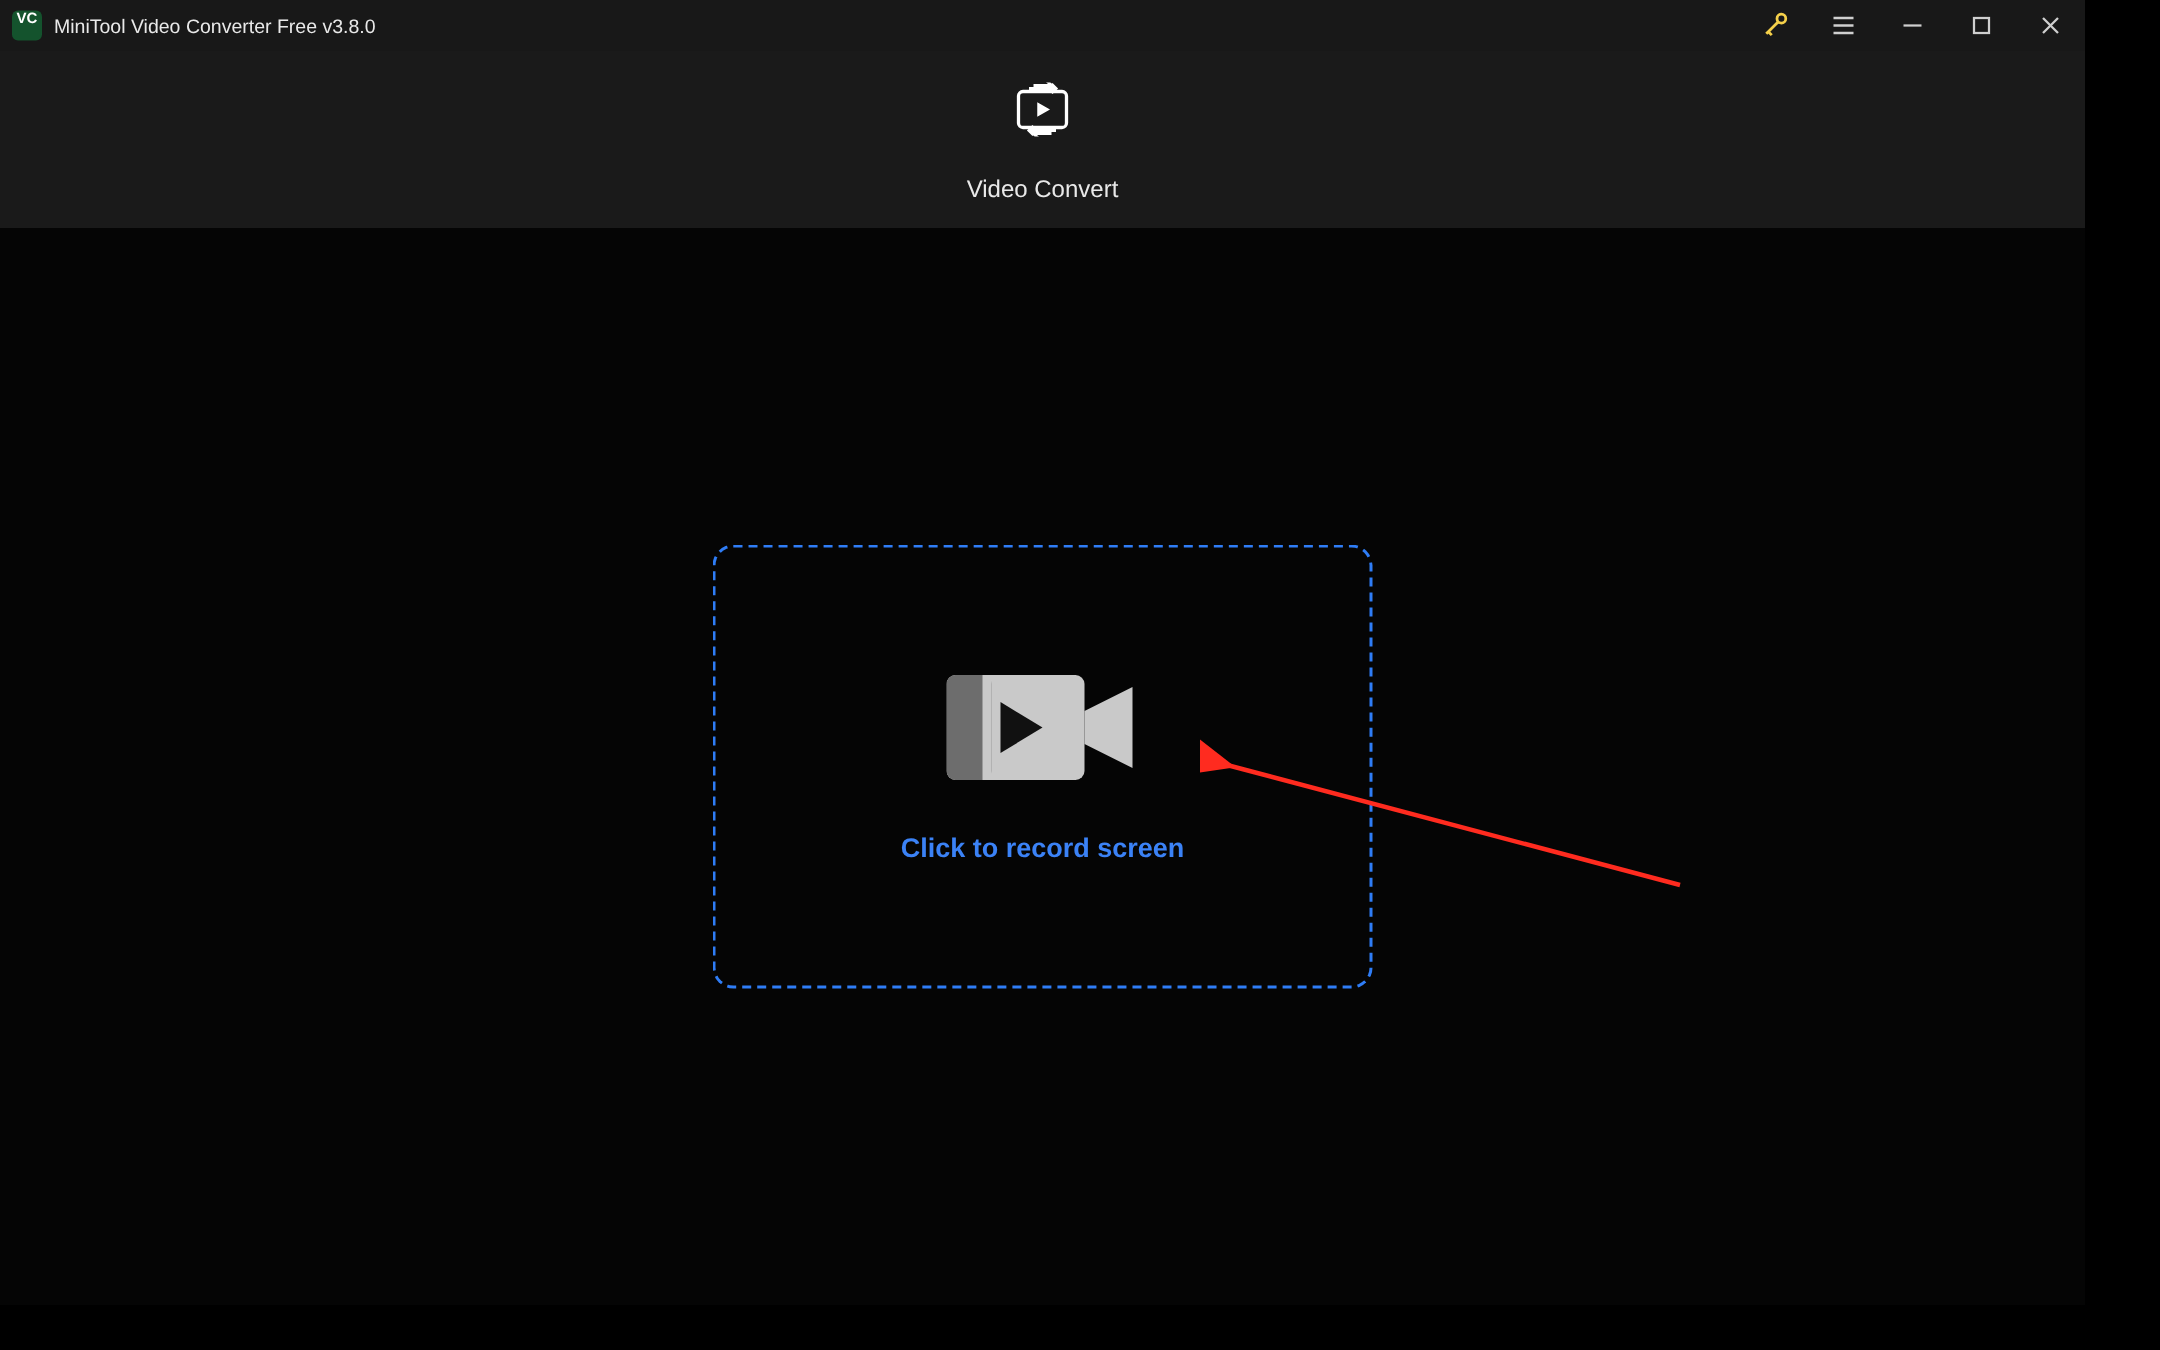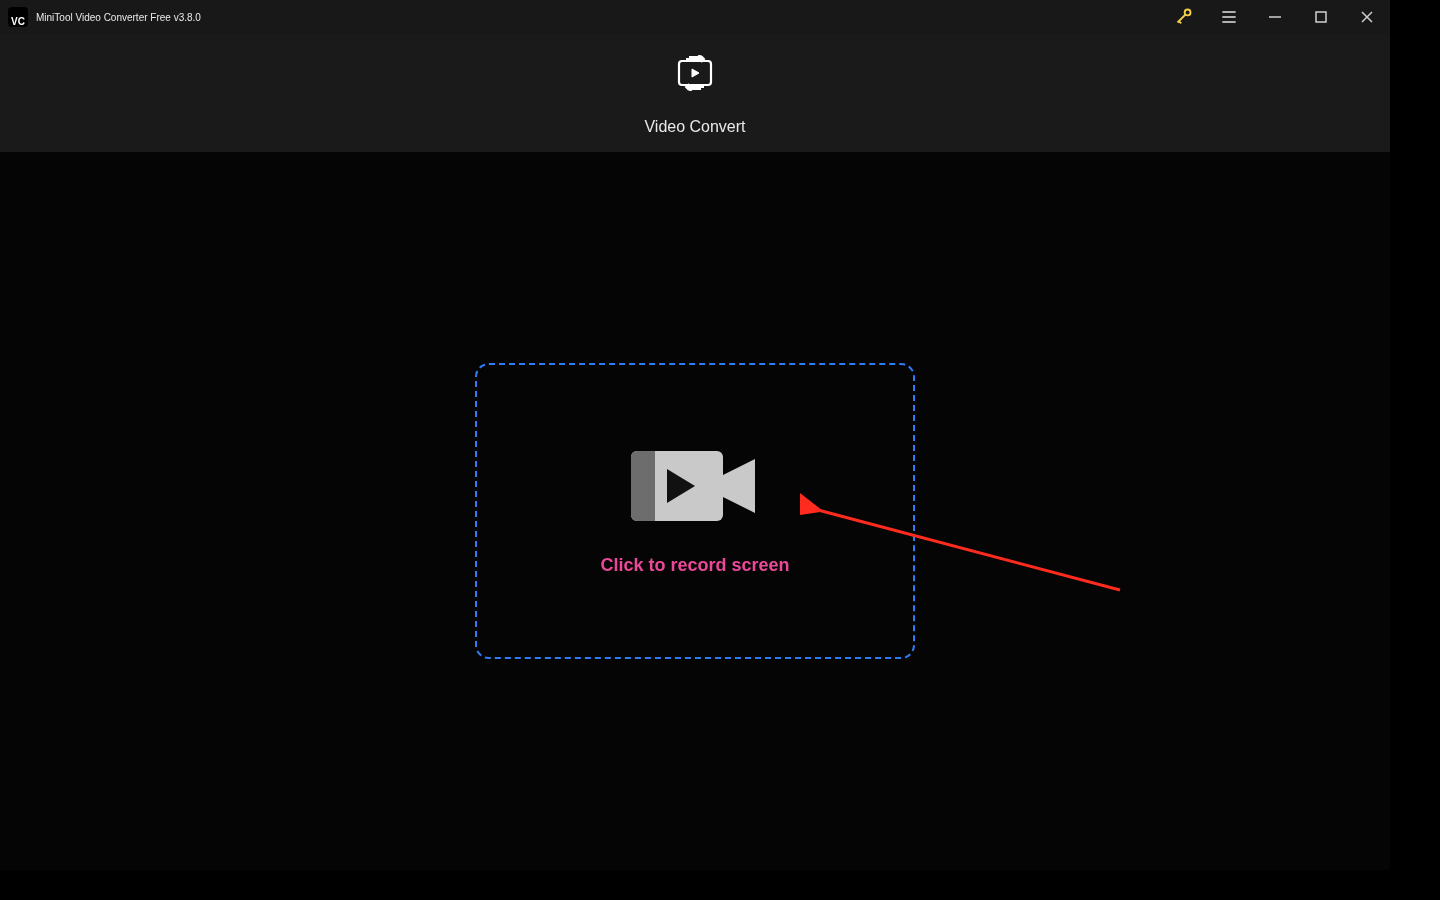--- a/index.html
+++ b/index.html
@@ -1,20 +1,20 @@
 <!DOCTYPE html>
 <html><head>
 <meta charset="utf-8">
 <style>
   html,body{margin:0;padding:0;width:1440px;height:900px;background:#000;overflow:hidden;font-family:Segoe UI, Arial, sans-serif;}
   .window{position:relative;width:1390px;height:870px;margin:0;background:#0a0a0a;}
   
   .titlebar{position:relative;height:34px;background:#181818;display:flex;align-items:center;}
-  .app-logo{width:20px;height:20px;background:#000000;border-radius:4px;margin-left:8px;margin-right:8px;display:flex;align-items:flex-end;justify-content:center;color:#fff;font-weight:700;font-size:10px;}
-  .title-text{color:#e9e9e9;font-size:10px;}
+  .app-logo{width:20px;height:20px;background:#14532d;border-radius:4px;margin-left:8px;margin-right:8px;display:flex;align-items:flex-start;justify-content:center;color:#fff;font-weight:700;font-size:10px;}
+  .title-text{color:#e9e9e9;font-size:13px;}
   .win-controls{position:absolute;right:0;top:0;height:34px;display:flex;align-items:center;}
   .win-controls > div{width:46px;height:34px;display:flex;align-items:center;justify-content:center;color:#d0d0d0;}
   .key-ico{color:#f5d04a;}
   .win-controls svg{display:block}
   
   .tabbar{height:118px;background:#1a1a1a;display:flex;justify-content:center;}
   .tabspace{display:flex;}
   .tab{width:180px;display:flex;flex-direction:column;align-items:center;justify-content:center;color:#e9e9e9;font-size:16px;position:relative;cursor:pointer;gap:12px;}
   .tab .ico{height:46px;display:flex;align-items:center;justify-content:center;margin-bottom:10px;}
   .tab.selected{background:#0e0e0e;color:#2f7df6;}
@@ -22,21 +22,21 @@
   .tab .ico svg *{stroke:#fff;}
   
   .redbox{position:absolute;left:16px;right:16px;top:16px;bottom:10px;border:3px solid #ff2b1f;border-radius:2px;pointer-events:none;}
   
   .content{position:absolute;left:0;right:0;top:152px;bottom:0;background:#050505;}
   .record-area{
     position:absolute;left:50%;top:50%;transform:translate(-50%,-50%);
     width:436px;height:292px;border:2px dashed #2f7df6;border-radius:14px;
     display:flex;flex-direction:column;align-items:center;justify-content:center;cursor:pointer;
   }
-  .rec-label{color:#ec4899;font-size:18px;font-weight:600;margin-top:26px;}
+  .rec-label{color:#3b82f6;font-size:18px;font-weight:600;margin-top:26px;}
   
   .arrow{position:absolute;pointer-events:none;}
 </style>
 </head>
 <body>
 
 <div class="window">
 
   <div class="titlebar">
     <div class="app-logo">

